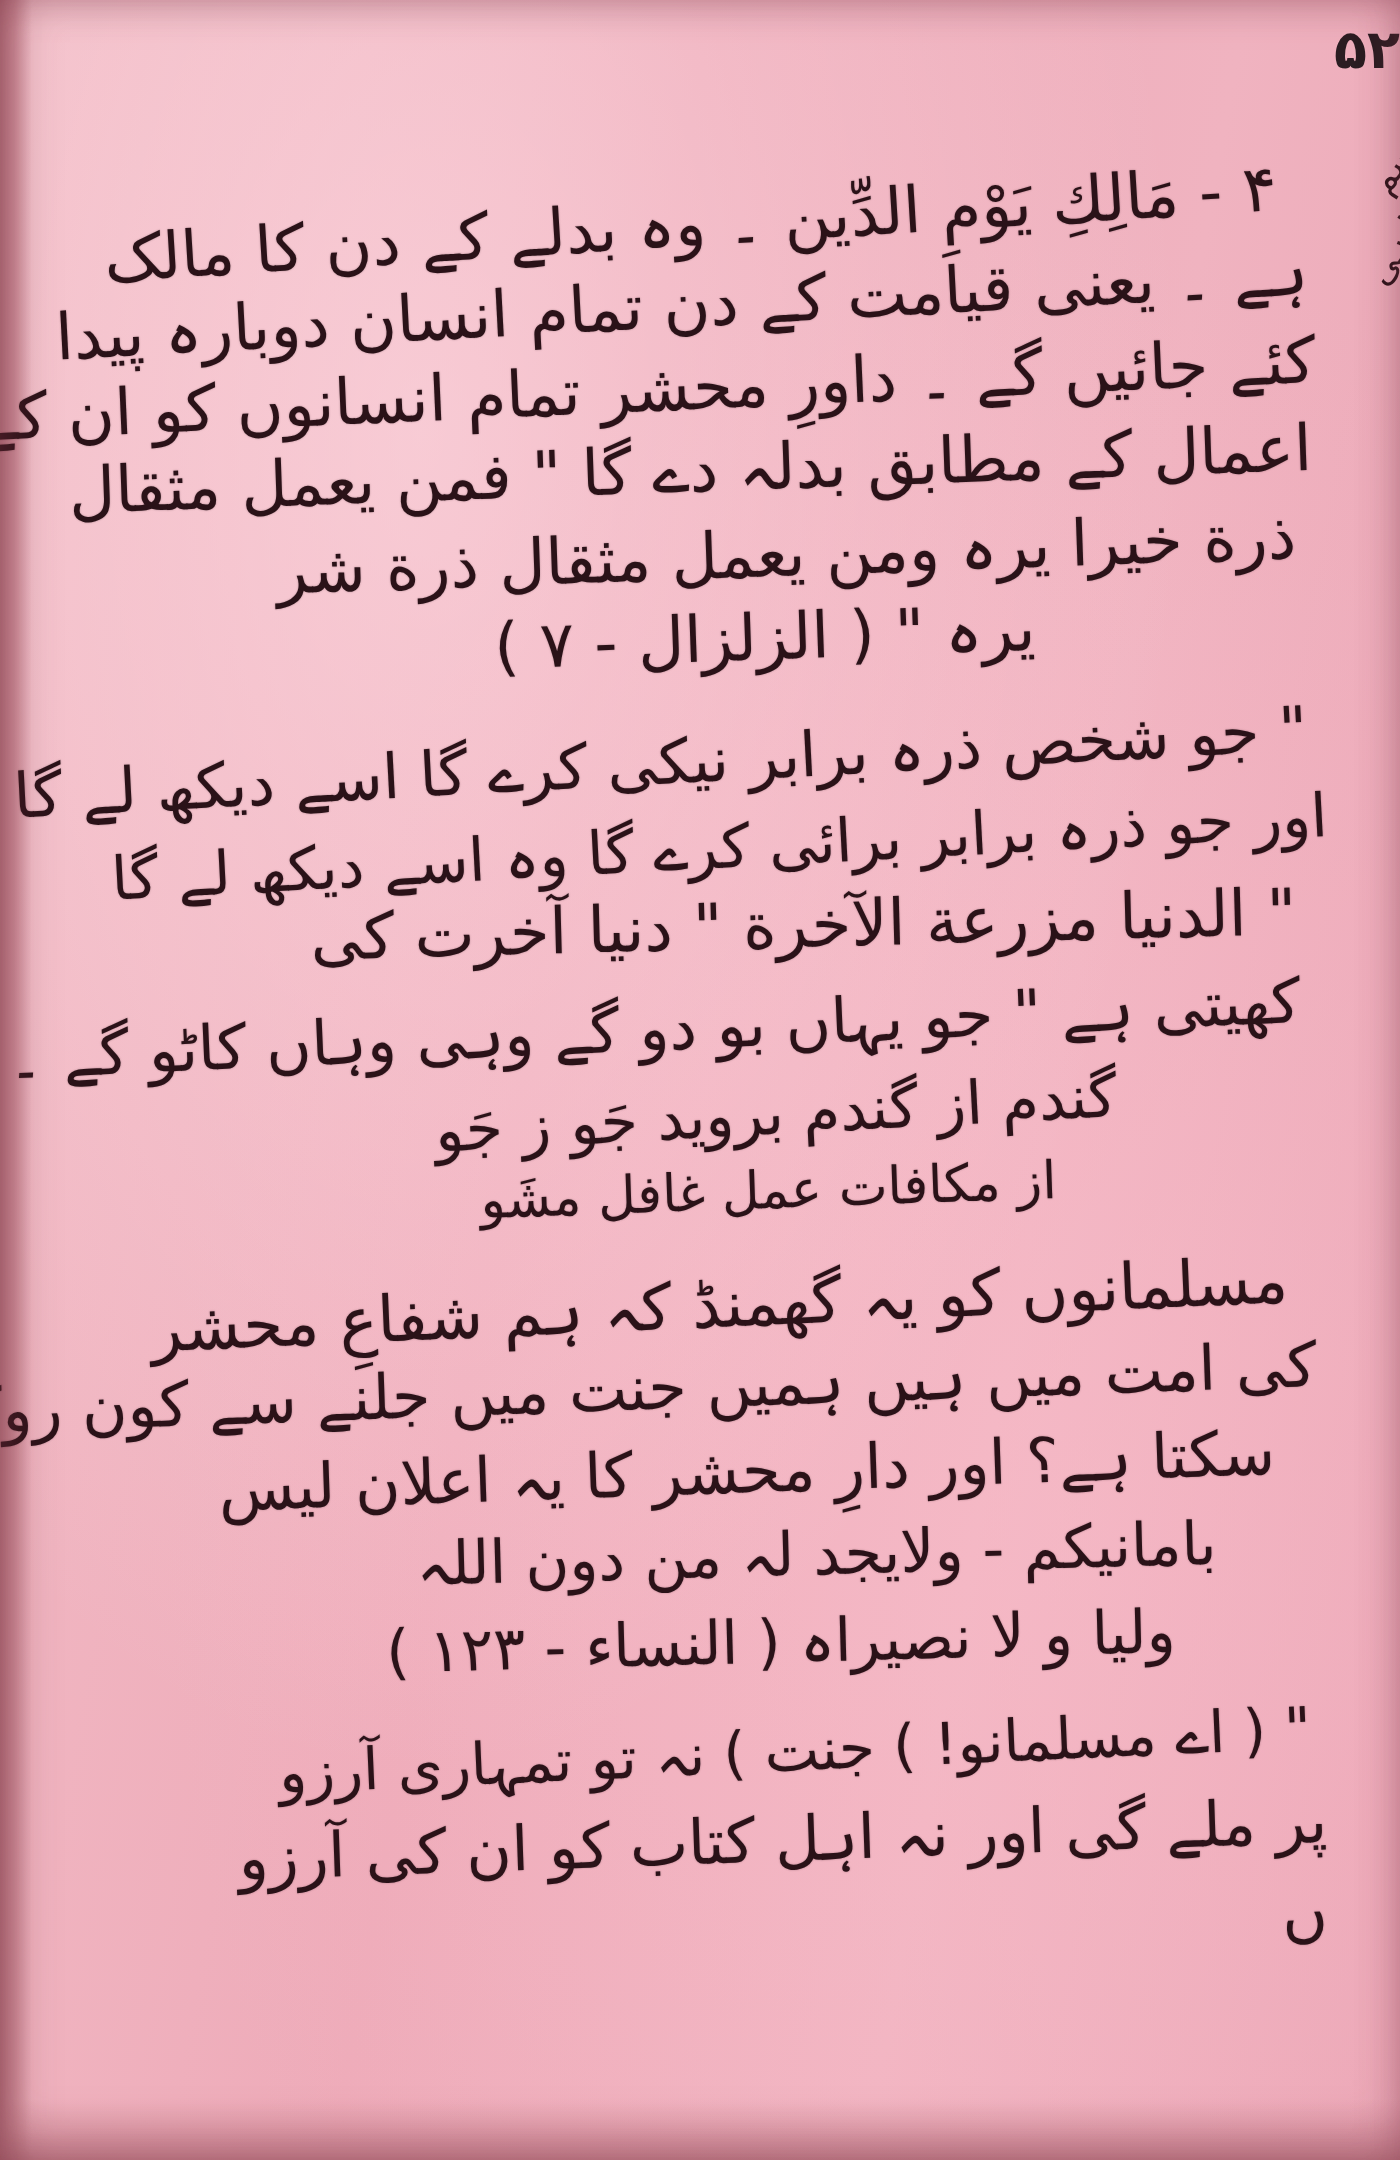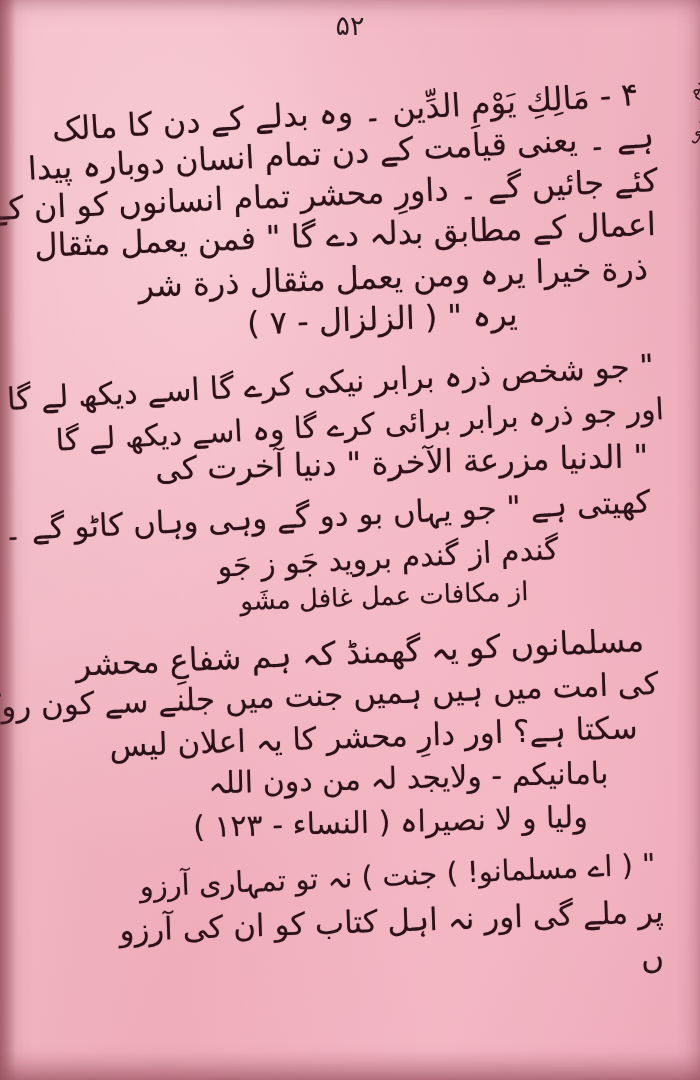--- a/index.html
+++ b/index.html
@@ -49,25 +49,26 @@
     width: 700px; height: 30px;
     background: linear-gradient(0deg, #c9828f 0%, rgba(226,156,170,0) 100%);
     opacity: .7;
   }
 
   .page-number {
     position: absolute;
     top: 10px;
     left: 0;
     width: 700px;
-    text-align: center;
+    text-align: right;
     font-family: "DejaVu Sans", sans-serif;
     font-size: 27px;
     color: #2b1d22;
     letter-spacing: 1px;
+    font-weight: bold;
   }
 
   .body-text {
     position: absolute;
     top: 58px;
     left: 22px;
     width: 656px;
     height: 960px;
     direction: rtl;
     text-align: right;

